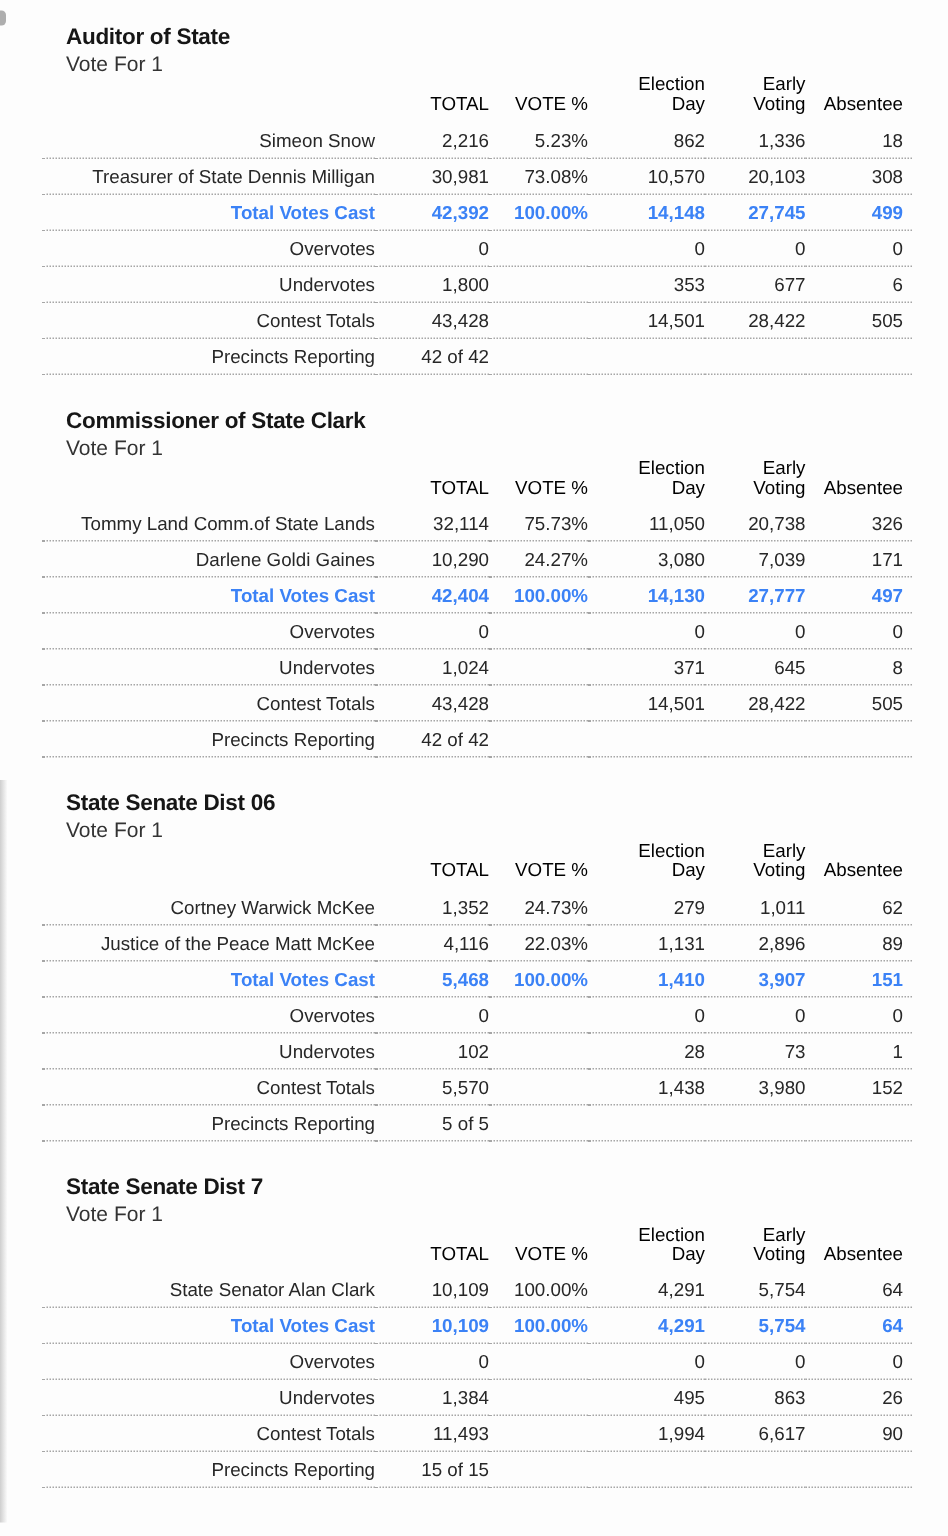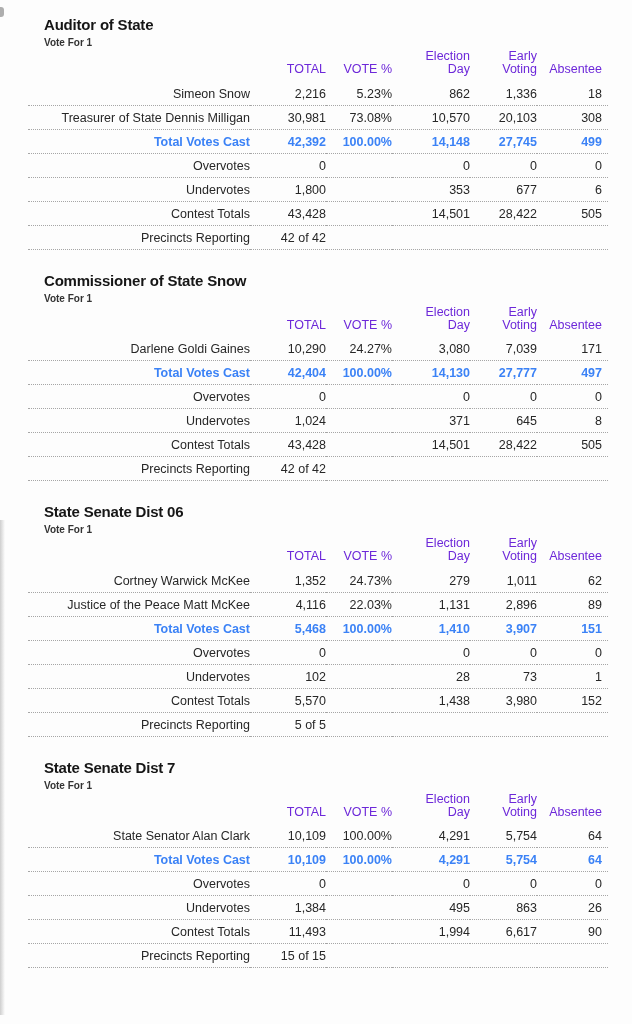--- a/index.html
+++ b/index.html
@@ -25,24 +25,23 @@
   h2.title {
     margin: 0 0 1px 44px;
     font-size: 15px;
     line-height: 19px;
     font-weight: 700;
     letter-spacing: -0.2px;
     color: #161616;
   }
   .votefor {
     margin: 0 0 0 44px;
-    font-size: 10px;
+    font-size: 14px;
     line-height: 15px;
     color: #333333;
-    font-weight: bold;
   }
   table.results {
     margin-left: 28px;
     width: 580px;
     border-collapse: collapse;
     table-layout: fixed;
   }
   col.c-label { width: 222px; }
   col.c-total { width: 76px; }
   col.c-pct   { width: 66px; }
@@ -51,21 +50,21 @@
   col.c-abs   { width: 71px; }
   thead th {
     height: 30px;
     box-sizing: border-box;
     vertical-align: bottom;
     text-align: right;
     padding: 0 0 5px 0;
     font-weight: 400;
     font-size: 12.5px;
     line-height: 13px;
-    color: #6d28d9;
+    color: #000000;
   }
   thead th:last-child { padding-right: 6px; }
   tbody td {
     height: 24px;
     box-sizing: border-box;
     vertical-align: bottom;
     text-align: right;
     padding: 0 0 4px 0;
     border-bottom: 1px dotted #a6a6a6;
     font-size: 12.5px;
@@ -199,21 +198,21 @@
             <td></td>
             <td></td>
             <td></td>
             <td></td>
           </tr>
         </tbody>
     </table>
   </section>
 
   <section class="contest">
-    <h2 class="title">Commissioner of State Snow</h2>
+    <h2 class="title">Commissioner of State Clark</h2>
     <div class="votefor">Vote For 1</div>
     <table class="results">
       <colgroup>
         <col class="c-label">
           <col class="c-total">
           <col class="c-pct">
           <col class="c-eday">
           <col class="c-evote">
           <col class="c-abs">
       </colgroup>
@@ -233,20 +232,28 @@
             <th>
               <div>Early</div>
               <div>Voting</div>
             </th>
             <th>
               <div>Absentee</div>
             </th>
           </tr>
       </thead>
       <tbody>
+          <tr class="candidate">
+            <td class="label">Tommy Land Comm.of State Lands</td>
+            <td>32,114</td>
+            <td>75.73%</td>
+            <td>11,050</td>
+            <td>20,738</td>
+            <td>326</td>
+          </tr>
           <tr class="candidate">
             <td class="label">Darlene Goldi Gaines</td>
             <td>10,290</td>
             <td>24.27%</td>
             <td>3,080</td>
             <td>7,039</td>
             <td>171</td>
           </tr>
           <tr class="total">
             <td class="label">Total Votes Cast</td>

